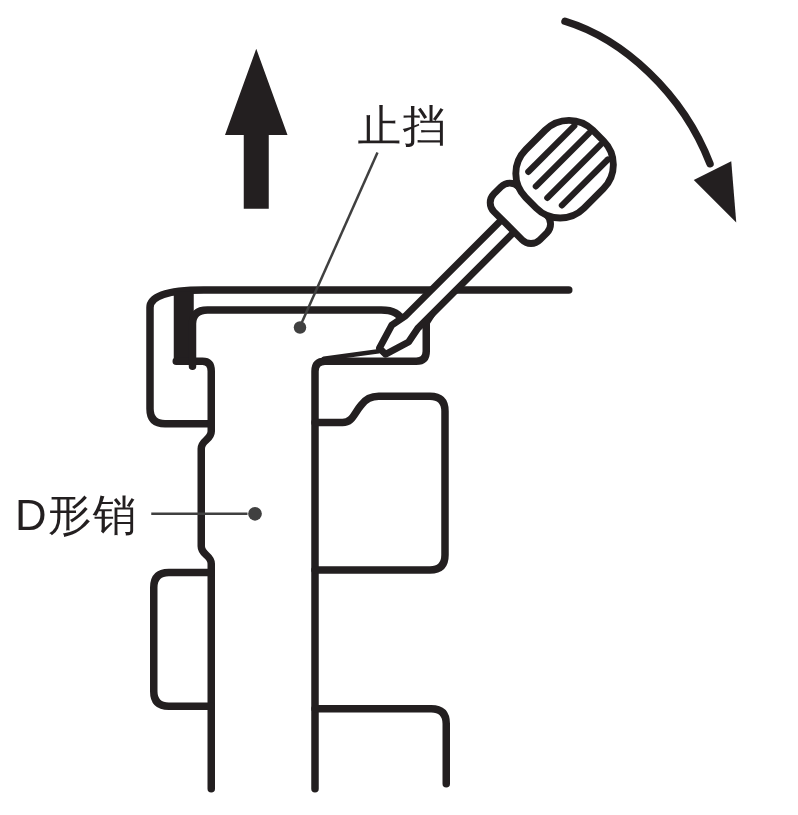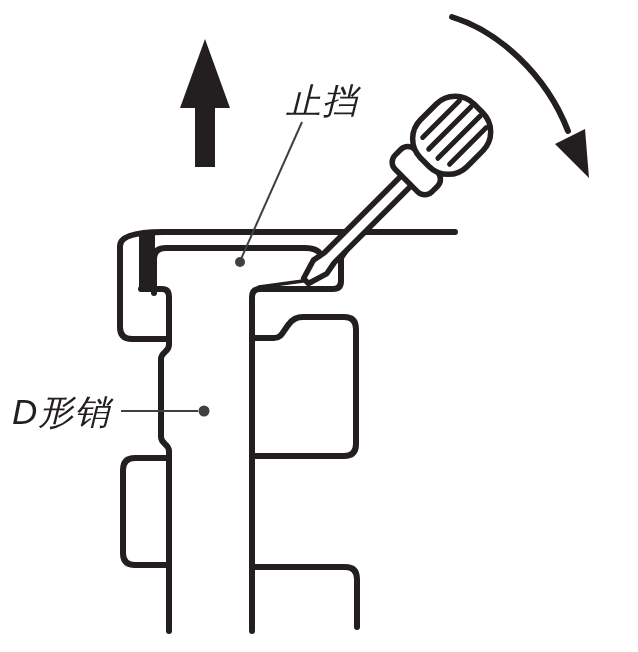--- a/index.html
+++ b/index.html
@@ -9,21 +9,20 @@
     width: 638px;
     height: 652px;
     overflow: hidden;
     font-family: "Liberation Sans", "DejaVu Sans", sans-serif;
   }
   .stage {
     position: relative;
     width: 508px;
     height: 652px;
     background: var(--bg, #ffffff);
-    font-style: italic;
   }
   svg { display: block; }
   .ln {
     fill: none;
     stroke: var(--line, #231f20);
     stroke-width: 6;
     stroke-linecap: round;
     stroke-linejoin: round;
   }
   .ln-thin {

